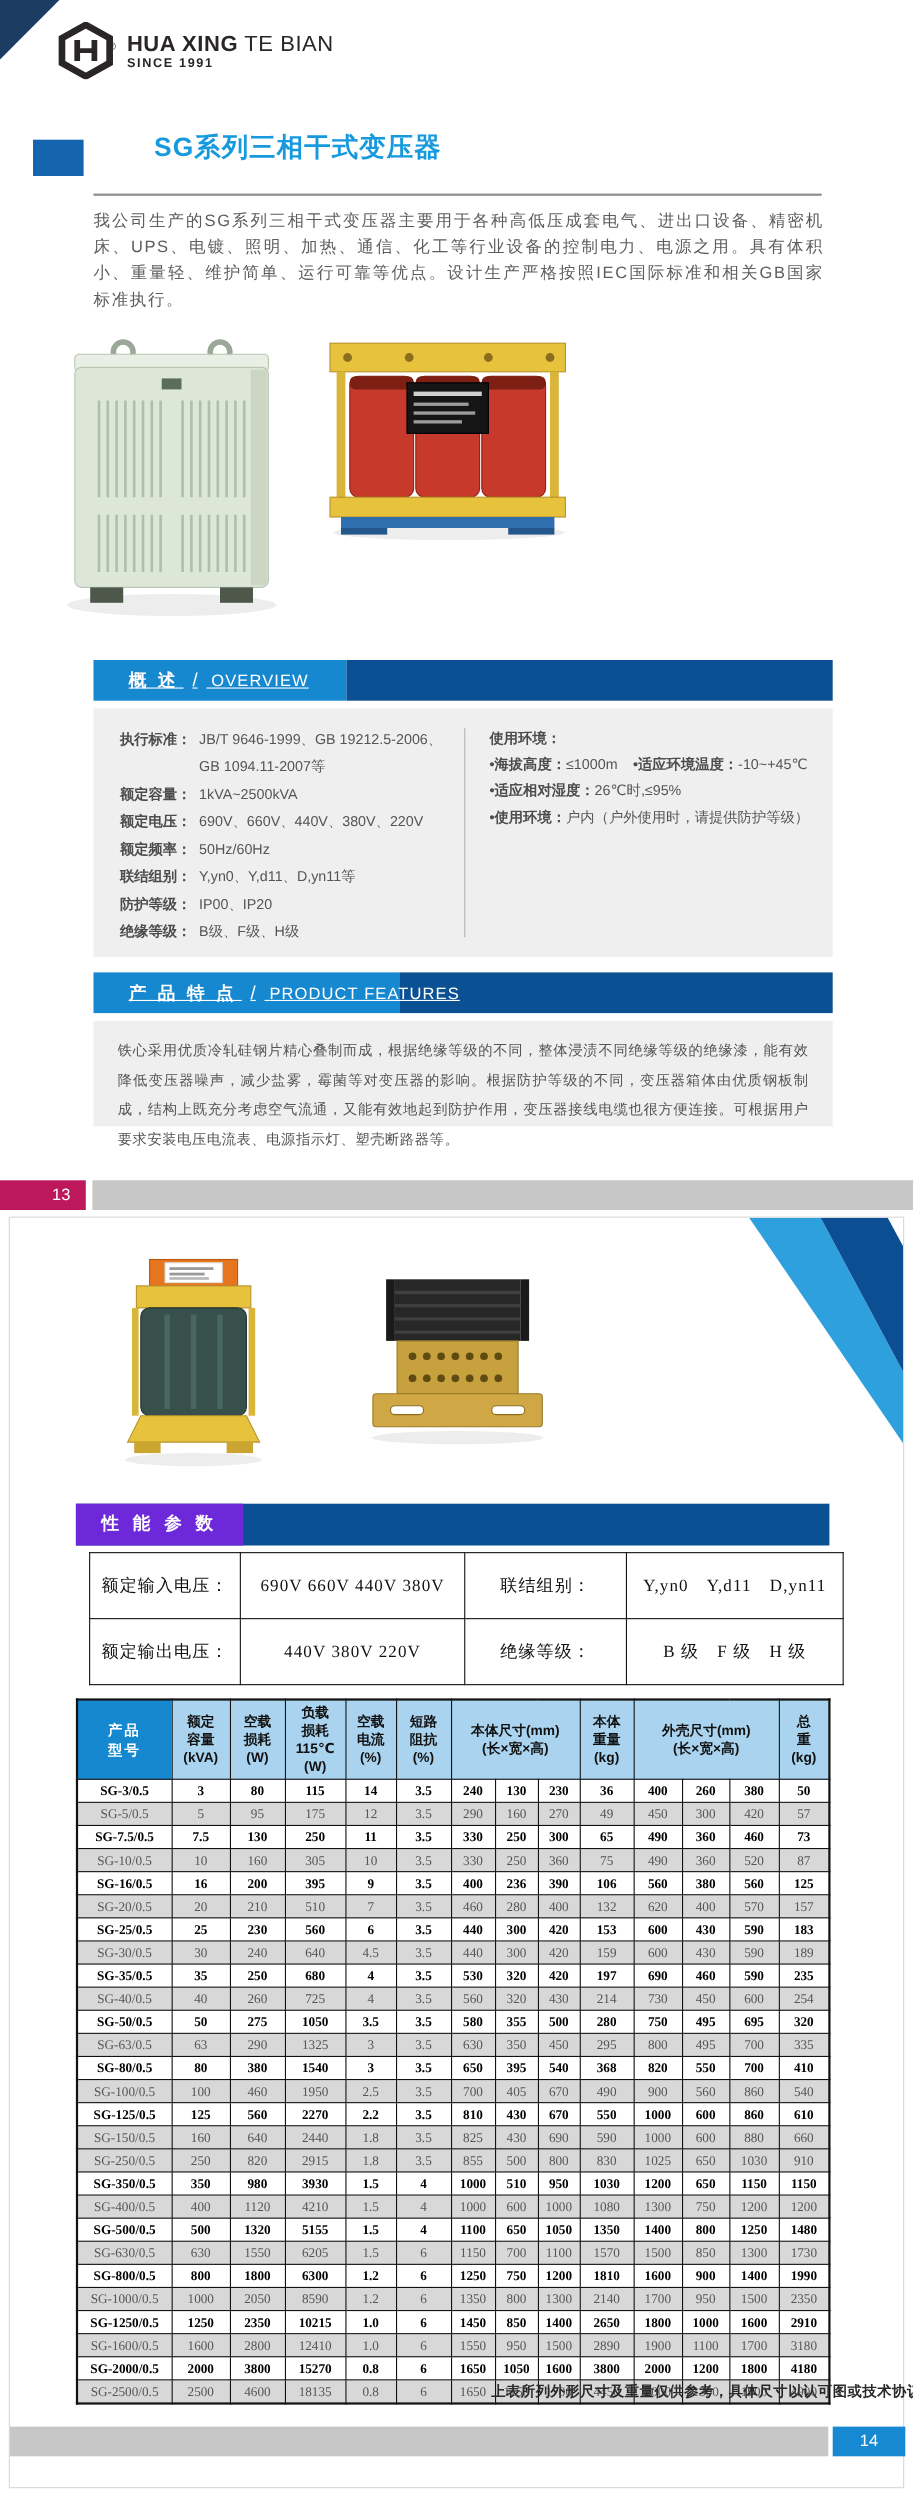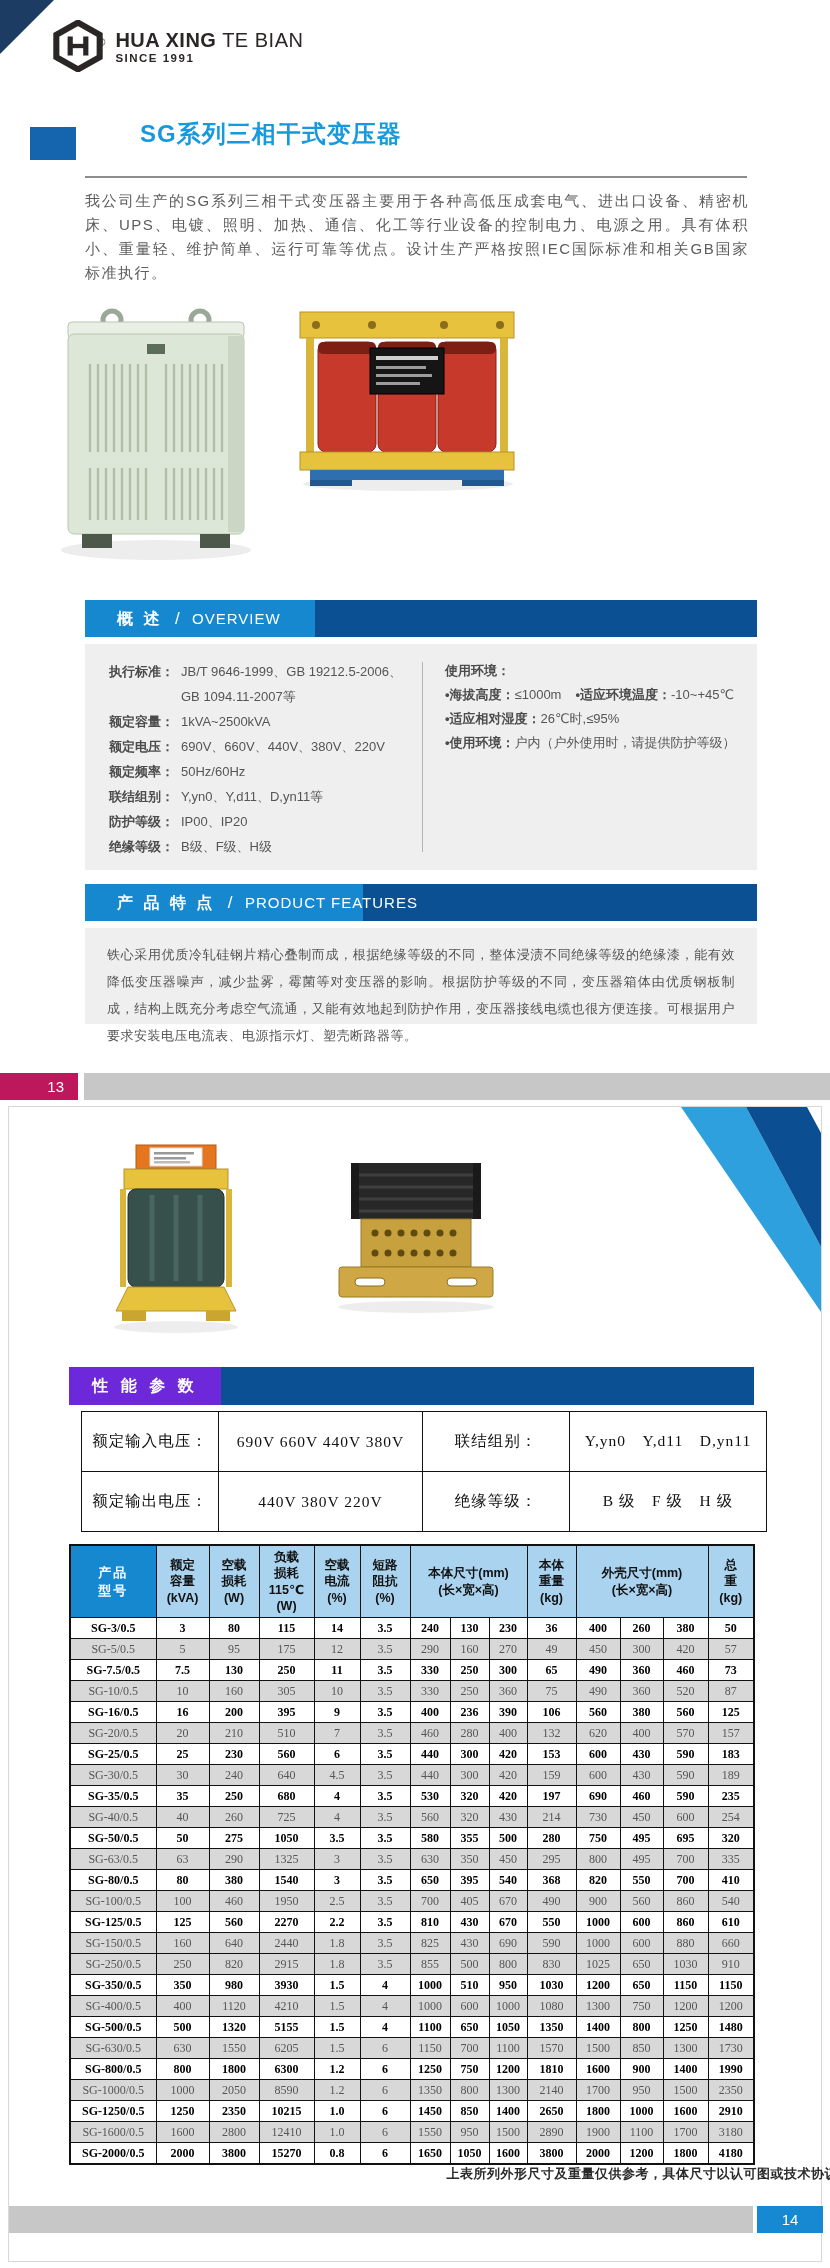--- a/index.html
+++ b/index.html
@@ -18,21 +18,21 @@
   .title-marker{position:absolute;left:30px;top:127px;width:46px;height:33px;background:#1464ae;}
   .page-title{position:absolute;left:96px;top:118px;font-size:24px;font-weight:bold;color:#1699dd;letter-spacing:1px;margin-left:44px;}
   .title-rule{position:absolute;left:85px;top:176px;width:662px;height:2px;background:#8d8d8d;}
   .intro{position:absolute;left:85px;top:189px;width:664px;font-size:15px;line-height:24px;
          letter-spacing:1.5px;color:#5d5d5d;text-align:justify;}
   .photo{position:absolute;}
   
   .sec-bar{position:absolute;height:37px;width:672px;left:85px;color:#fff;line-height:37px;}
   .sec-bar .light{position:absolute;left:0;top:0;bottom:0;background:#1688d0;}
   .sec-bar .dark{position:absolute;right:0;top:0;bottom:0;background:#0c5094;}
-  .sec-bar .bar-text{position:relative;z-index:2;padding-left:32px;font-size:16px;}
+  .sec-bar .bar-text{position:relative;z-index:2;padding-left:32px;font-size:16px;text-decoration:underline;}
   .sec-bar .cn{font-weight:bold;letter-spacing:3px;}
   .sec-bar .sep{margin:0 8px;font-size:17px;}
   .sec-bar .en{letter-spacing:1px;font-size:15px;}
   .gray-box{position:absolute;left:85px;width:672px;background:#efefef;}
   
   .ov-box{top:644px;height:226px;}
   .ov-left{position:absolute;left:24px;top:15px;width:312px;font-size:13px;color:#4c4c4c;}
   .ov-row{line-height:25px;}
   .ov-label{display:inline-block;width:72px;font-weight:bold;vertical-align:top;}
   .ov-value{display:inline-block;width:238px;vertical-align:top;color:#555;}
@@ -792,20 +792,36 @@
             <td>6</td>
             <td>1650</td>
             <td>1050</td>
             <td>1600</td>
             <td>3800</td>
             <td>2000</td>
             <td>1200</td>
             <td>1800</td>
             <td>4180</td>
           </tr>
+          <tr class="alt">
+            <td>SG-2500/0.5</td>
+            <td>2500</td>
+            <td>4600</td>
+            <td>18135</td>
+            <td>0.8</td>
+            <td>6</td>
+            <td>1650</td>
+            <td>1150</td>
+            <td>1700</td>
+            <td>4450</td>
+            <td>2000</td>
+            <td>1300</td>
+            <td>1900</td>
+            <td>4900</td>
+          </tr>
         </tbody>
     </table>
 
     <div class="footnote">上表所列外形尺寸及重量仅供参考，具体尺寸以认可图或技术协议为准</div>
 
     <div class="pgbar2-gray"></div>
     <div class="pgbar2-badge">14</div>
   </div>
 
 </div>

